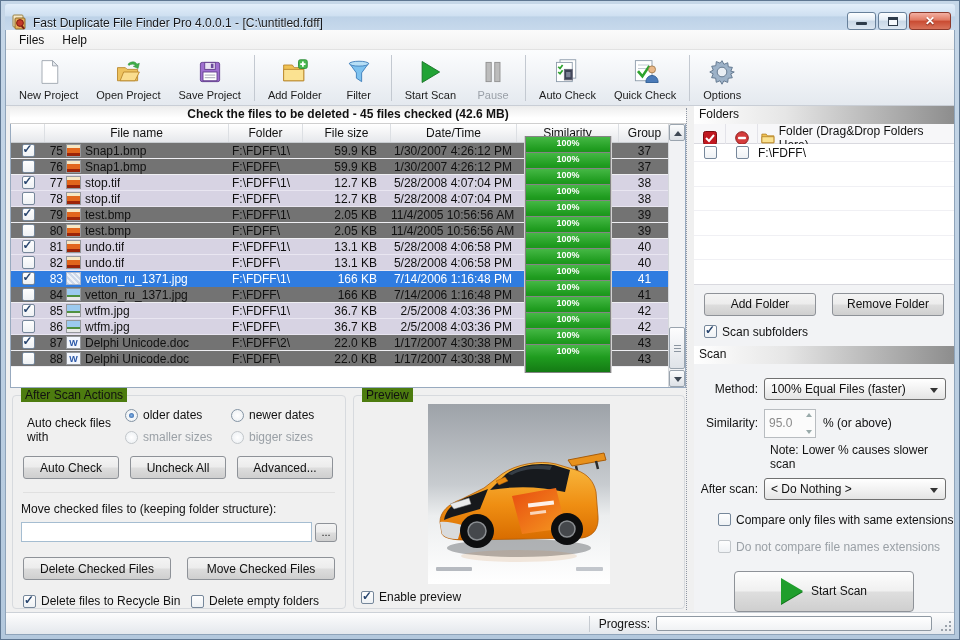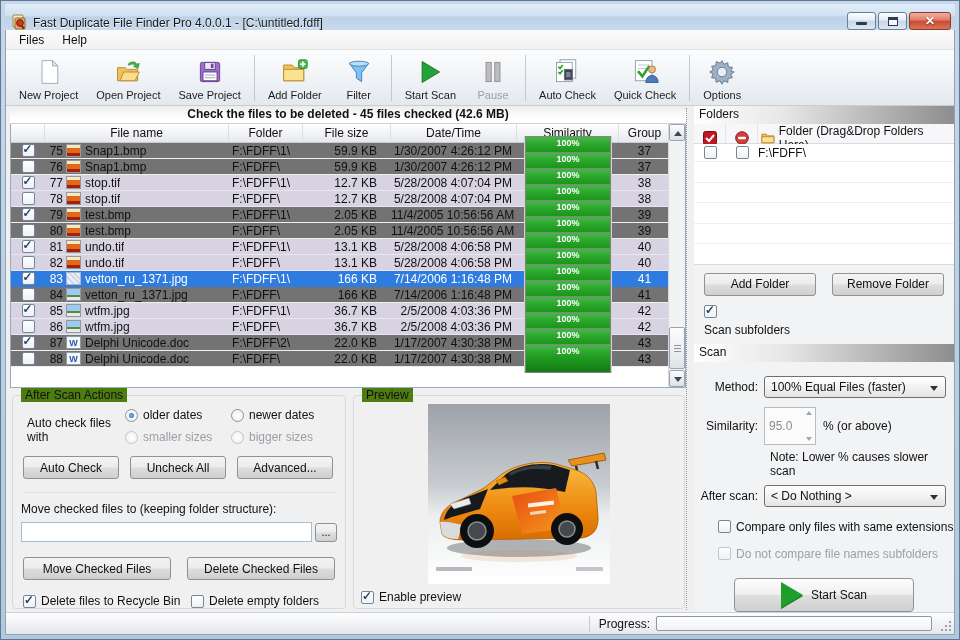--- a/index.html
+++ b/index.html
@@ -123,28 +123,28 @@
   .fg-cell { display:flex; justify-content:center; align-items:center; border-right:1px solid #e3e3e9; height:100%; }
   .fg-cell.last { justify-content:flex-start; gap:4px; border-right:none; padding-left:3px; }
   .fg-cell svg { width:14px; height:14px; }
   .folder-rows { background:#fff; }
   .frow-item { display:grid; grid-template-columns:32px 32px 1fr; height:18px; align-items:center; background:#fff; border-bottom:1px solid #f0f0f4; }
   .frow-item .cc { display:flex; justify-content:center; }
   .folder-empty { height:25px; background:#fff; border-bottom:1px solid #f0f0f4; }
   .folders-list-end { border-bottom:1px solid #d9d9df; }
   .fp-btns { display:flex; gap:16px; padding:8px 10px 5px; }
   .fp-btns .btn { flex:1; }
-  .scan-sub-row { display:flex; gap:5px; padding:4px 0 7px 10px;flex-direction:column; }
+  .scan-sub-row { display:flex; align-items:center; gap:5px; padding:4px 0 7px 10px; }
 
   .scan-row { display:flex; align-items:center; margin:0 8px 0 6px; }
   .scan-row.m1 { margin-top:14px; } .scan-row.m2 { margin-top:9px; } .scan-row.m3 { margin-top:7px; }
   .scan-label { width:64px; text-align:right; padding-right:6px; flex:none; }
   .select { flex:1; height:22px; border:1px solid #707070; border-radius:3px; background:linear-gradient(180deg,#ffffff,#f1f1f1 55%,#e4e4e4); display:flex; align-items:center; padding:0 6px; position:relative; }
   .select::after { content:""; position:absolute; right:7px; top:9px; border-left:4px solid transparent; border-right:4px solid transparent; border-top:5px solid #333; }
-  .spin { width:52px; height:38px; border:1px solid #b8bcc0; background:#fbfbfb; color:#8a8a8a; display:flex; align-items:center; padding-left:4px; position:relative; }
+  .spin { width:52px; height:29px; border:1px solid #b8bcc0; background:#fbfbfb; color:#8a8a8a; display:flex; align-items:center; padding-left:4px; position:relative; }
   .spin::before { content:""; position:absolute; right:3px; top:3px; border-left:3px solid transparent; border-right:3px solid transparent; border-bottom:4px solid #9aa; }
   .spin::after { content:""; position:absolute; right:3px; bottom:3px; border-left:3px solid transparent; border-right:3px solid transparent; border-top:4px solid #9aa; }
   .suffix { margin-left:7px; }
   .note { margin:5px 0 0 76px; }
   .scan-cb { display:flex; align-items:center; gap:5px; margin:13px 0 0 24px; }
   .scan-cb.disabled .cb { border-color:#c2c6ca; }
   .startscan-btn { width:180px; height:42px; margin:17px auto 0; border:1px solid #8e9298; border-radius:4px; background:linear-gradient(180deg,#fdfdfd,#f0f0f0 48%,#dedede 52%,#cfcfcf); display:flex; align-items:center; justify-content:center; gap:8px; font-size:12px; }
   .play-tri { width:0; height:0; border-top:13px solid transparent; border-bottom:13px solid transparent; border-left:22px solid #1f9e2c; filter:drop-shadow(0 1px 0 #0e6e18); }
 
   
@@ -635,22 +635,22 @@
               <span class="btn">Uncheck All</span>
               <span class="btn">Advanced...</span>
             </div>
             <div class="asa-sep"></div>
             <div>Move checked files to (keeping folder structure):</div>
             <div class="move-row">
               <input class="textbox" type="text" value="" style="">
               <span class="btn browse-btn">...</span>
             </div>
             <div class="move-btns">
+              <span class="btn">Delete Checked Files</span>
               <span class="btn">Move Checked Files</span>
-              <span class="btn">Delete Checked Files</span>
             </div>
             <div class="cb-pair">
               <span class="cb-item first">
                   <span class="cb checked"></span>
                   <span>Delete files to Recycle Bin</span>
                 </span>
               <span class="cb-item">
                   <span class="cb"></span>
                   <span>Delete empty folders</span>
                 </span>
@@ -782,21 +782,21 @@
           <span class="select">
               <span>&lt; Do Nothing &gt;</span>
             </span>
         </div>
         <div class="scan-cb">
           <span class="cb"></span>
           <span>Compare only files with same extensions</span>
         </div>
         <div class="scan-cb disabled">
           <span class="cb"></span>
-          <span class="dis-label">Do not compare file names subfolders</span>
+          <span class="dis-label">Do not compare file names extensions</span>
         </div>
         <div class="startscan-btn">
           <span class="play-tri"></span>
           <span>Start Scan</span>
         </div>
       </div>
     </div>
 
     <div class="statusbar">
       <span class="sb-spacer"></span>

